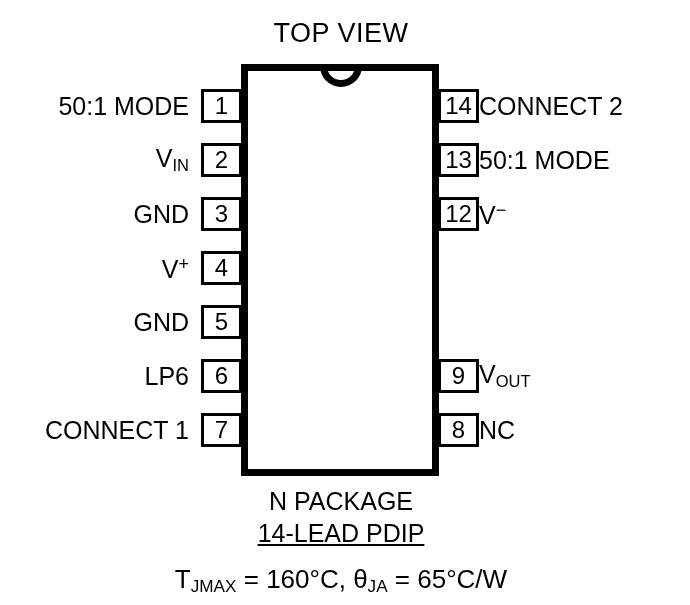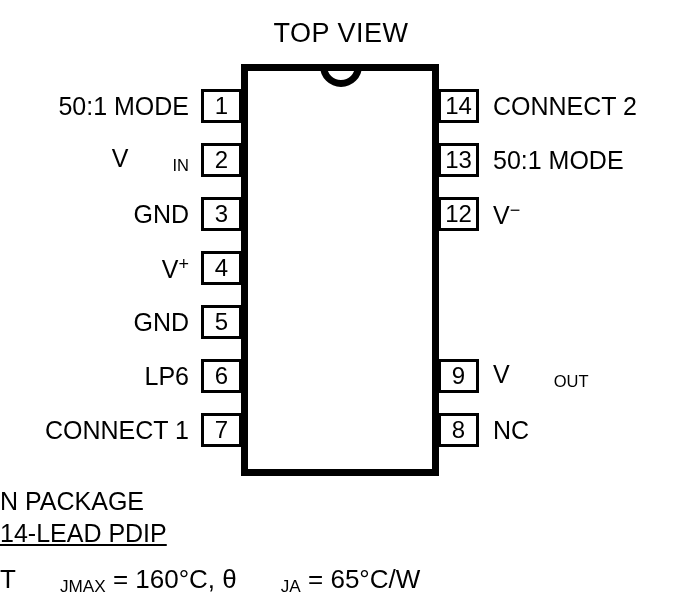--- a/index.html
+++ b/index.html
@@ -78,53 +78,52 @@
     font-size: 25px;
     line-height: 1;
     white-space: nowrap;
   }
   .pin-row.left .pin-label {
     text-align: right;
     padding-right: 12px;
   }
   .pin-row.right .pin-label {
     text-align: center;
-    padding-left: 14px;
   }
 
   .pin-box {
     width: 41px;
     height: 34px;
     box-sizing: border-box;
     border: 3px solid #000;
     background: #ffffff;
     display: flex;
     align-items: center;
     justify-content: center;
     font-size: 24px;
     line-height: 1;
   }
 
   
   .sub {
     font-size: 0.66em;
     vertical-align: -0.22em;
     letter-spacing: 0;
-    margin-left: 44px;
   }
   .sup {
     font-size: 0.72em;
     vertical-align: 0.42em;
   }
 
   
   .caption {
     position: absolute;
     left: 0;
     width: 682px;
+    text-align: center;
     white-space: nowrap;
     line-height: 1;
   }
   .caption.line1 { top: 489px; font-size: 25px; }
   .caption.line2 { top: 521px; font-size: 25px; text-decoration: underline; }
   .caption.line3 { top: 566px; font-size: 26px; }
 </style>
 </head>
 <body>
 

